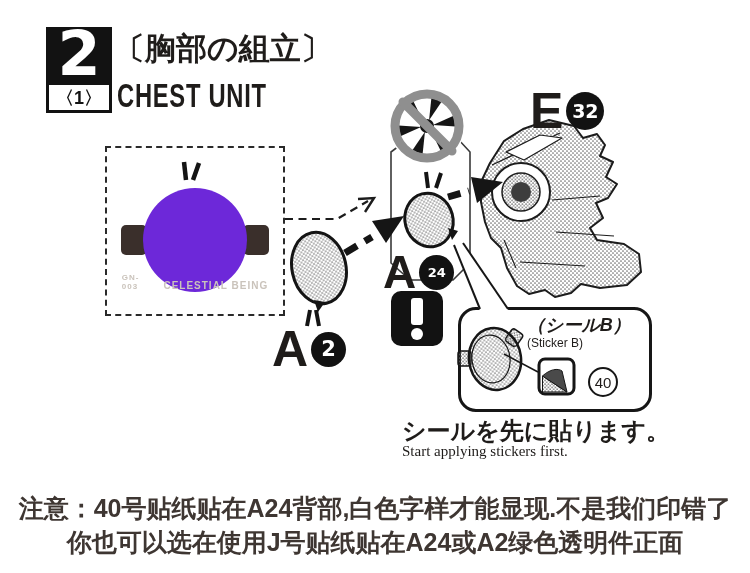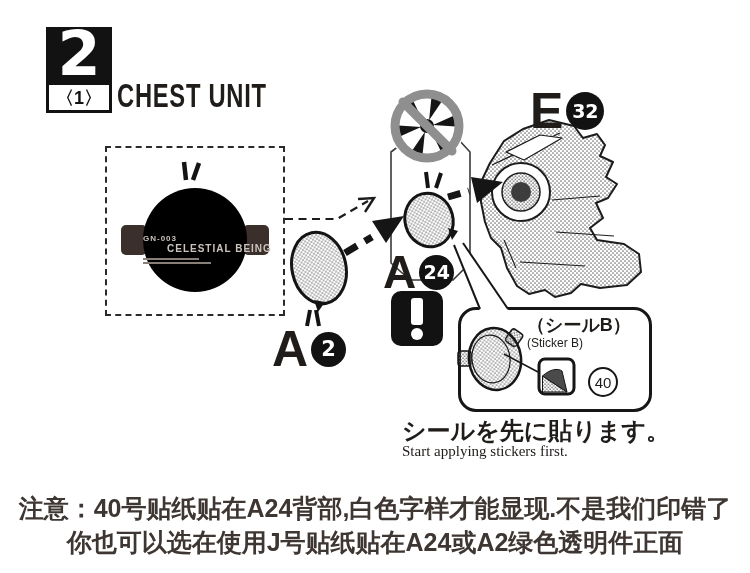--- a/index.html
+++ b/index.html
@@ -16,56 +16,56 @@
   #title-jp{left:114px;top:28px;font-size:31px;font-weight:bold;white-space:nowrap;z-index:10;}
   #title-en{left:117px;top:79px;font-size:33px;font-weight:bold;line-height:1;white-space:nowrap;
             transform:scaleX(.72);transform-origin:0 50%;letter-spacing:1px;z-index:10;}
 
   
   #preview-box{left:105px;top:146px;width:180px;height:170px;border:2.5px dashed #2a2a2a;
                box-sizing:border-box;background:#fff;z-index:1;}
   .ptab{position:absolute;width:26px;height:30px;background:#3a2f2b;border-radius:5px;top:225px;z-index:2;}
   #tab-l{left:121px;}
   #tab-r{left:243px;}
-  #preview-circle{left:143px;top:188px;width:104px;height:104px;background:#000000;border-radius:50%;
-                  display:flex;flex-direction:column;align-items:flex-start;justify-content:center;
+  #preview-circle{left:143px;top:188px;width:104px;height:104px;background:#6d28d9;border-radius:50%;
+                  display:flex;flex-direction:row;align-items:flex-end;justify-content:center;
                   padding-top:18px;box-sizing:border-box;color:#cac3bb;z-index:3;}
   .brand1{font-size:8px;font-weight:bold;letter-spacing:1px;line-height:1.2;}
   .brand2{font-size:10px;font-weight:bold;letter-spacing:1px;white-space:nowrap;line-height:1.2;padding-left:24px;}
   .mline{height:2px;background:#877f78;}
   .ml1{width:56px;margin-top:3px;}
   .ml2{width:68px;margin-top:2px;}
 
   
   #art{left:0;top:0;z-index:5;pointer-events:none;}
 
   
   .plabel{display:flex;align-items:center;gap:3px;z-index:10;}
   .pletter{font-weight:bold;line-height:1;}
   .pnum{display:flex;align-items:center;justify-content:center;border-radius:50%;background:#121212;
         color:#fff;font-weight:bold;font-family:"DejaVu Sans",sans-serif;}
   #lab-a2 .pletter{font-size:50px;}
   #lab-a2 .pnum{width:35px;height:35px;font-size:21px;}
   #lab-a2{left:272px;top:324px;}
   #lab-a24 .pletter{font-size:46px;}
-  #lab-a24 .pnum{width:35px;height:35px;font-size:19px;}
+  #lab-a24 .pnum{width:35px;height:35px;font-size:13px;}
   #lab-a24{left:383px;top:249px;}
   #lab-e32 .pletter{font-size:50px;}
   #lab-e32 .pnum{width:38px;height:38px;font-size:19px;}
   #lab-e32{left:530px;top:86px;}
 
   
   #warn{left:391px;top:291px;width:52px;height:55px;background:#121212;border-radius:10px;z-index:10;}
   .wbar{position:absolute;left:50%;transform:translateX(-50%);top:7px;width:12px;height:27px;background:#fff;border-radius:3px;}
   .wdot{position:absolute;left:50%;transform:translateX(-50%);bottom:6px;width:12px;height:12px;background:#fff;border-radius:50%;}
 
   
   #callout{left:458px;top:307px;width:188px;height:99px;border:3px solid #161616;border-radius:18px;
            background:#fff;z-index:1;}
-  .co-jp{position:absolute;left:66px;top:3px;font-size:18px;font-weight:bold;white-space:nowrap;}
+  .co-jp{position:absolute;left:66px;top:3px;font-size:18px;font-weight:bold;white-space:nowrap;font-style:italic;}
   .co-en{position:absolute;left:66px;top:26px;font-size:12px;white-space:nowrap;}
   .peel{position:absolute;left:76px;top:45px;}
   .co-num{position:absolute;left:127px;top:57px;width:26px;height:26px;border:2.5px solid #161616;
           border-radius:50%;display:flex;align-items:center;justify-content:center;
           font-size:15px;font-weight:normal;box-sizing:content-box;}
 
   
   #inst-jp{left:402px;top:415px;font-size:24px;font-weight:bold;white-space:nowrap;z-index:10;}
   #inst-en{left:402px;top:443px;font-size:15px;white-space:nowrap;z-index:10;font-family:Liberation Serif, serif;}
   #notes{left:0;top:483px;width:750px;text-align:center;color:#3e3632;font-weight:bold;
@@ -73,20 +73,21 @@
 </style>
 </head>
 <body>
 
 <div id="stage">
 
   <div id="step-badge" class="abs">
     <div id="step-num">2</div>
     <div id="substep">〈1〉</div>
   </div>
+  <div id="title-jp" class="abs">〔胸部の組立〕</div>
   <div id="title-en" class="abs">CHEST UNIT</div>
 
   <div id="preview-box" class="abs"></div>
   <div id="tab-l" class="ptab"></div>
   <div id="tab-r" class="ptab"></div>
   <div id="preview-circle" class="abs">
     <div class="brand1">GN-003</div>
     <div class="brand2">CELESTIAL BEING</div>
     <div class="mline ml1"></div>
     <div class="mline ml2"></div>

